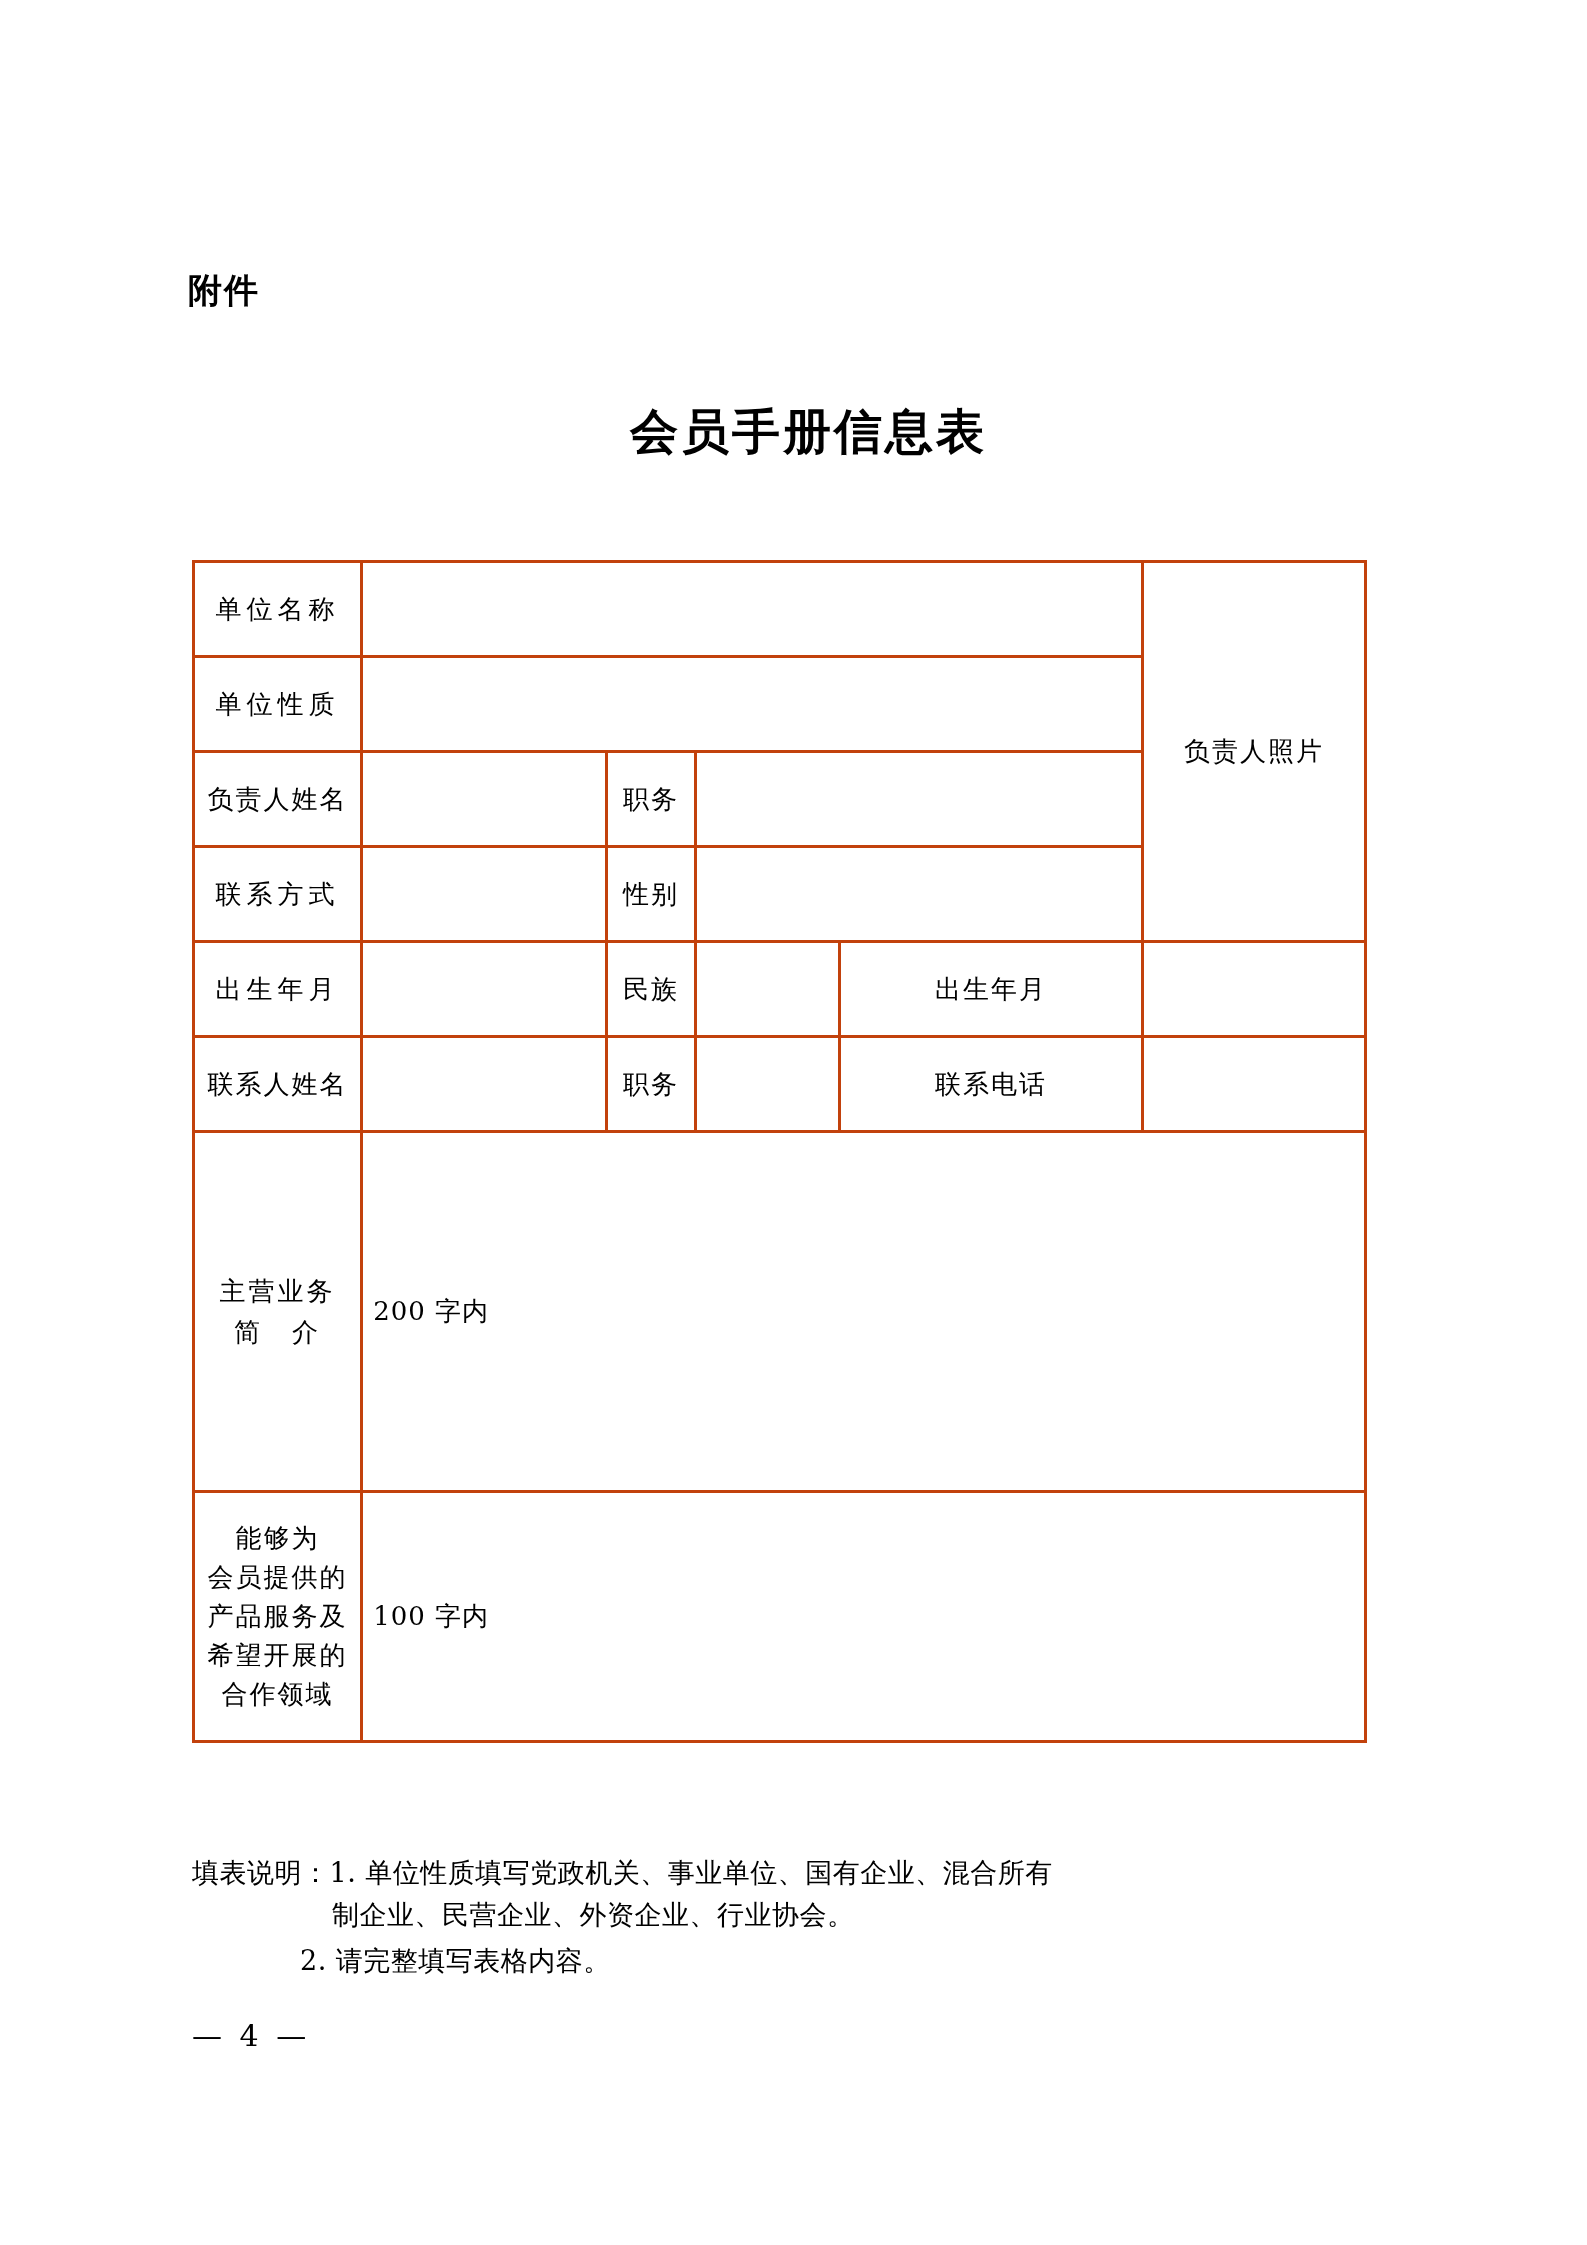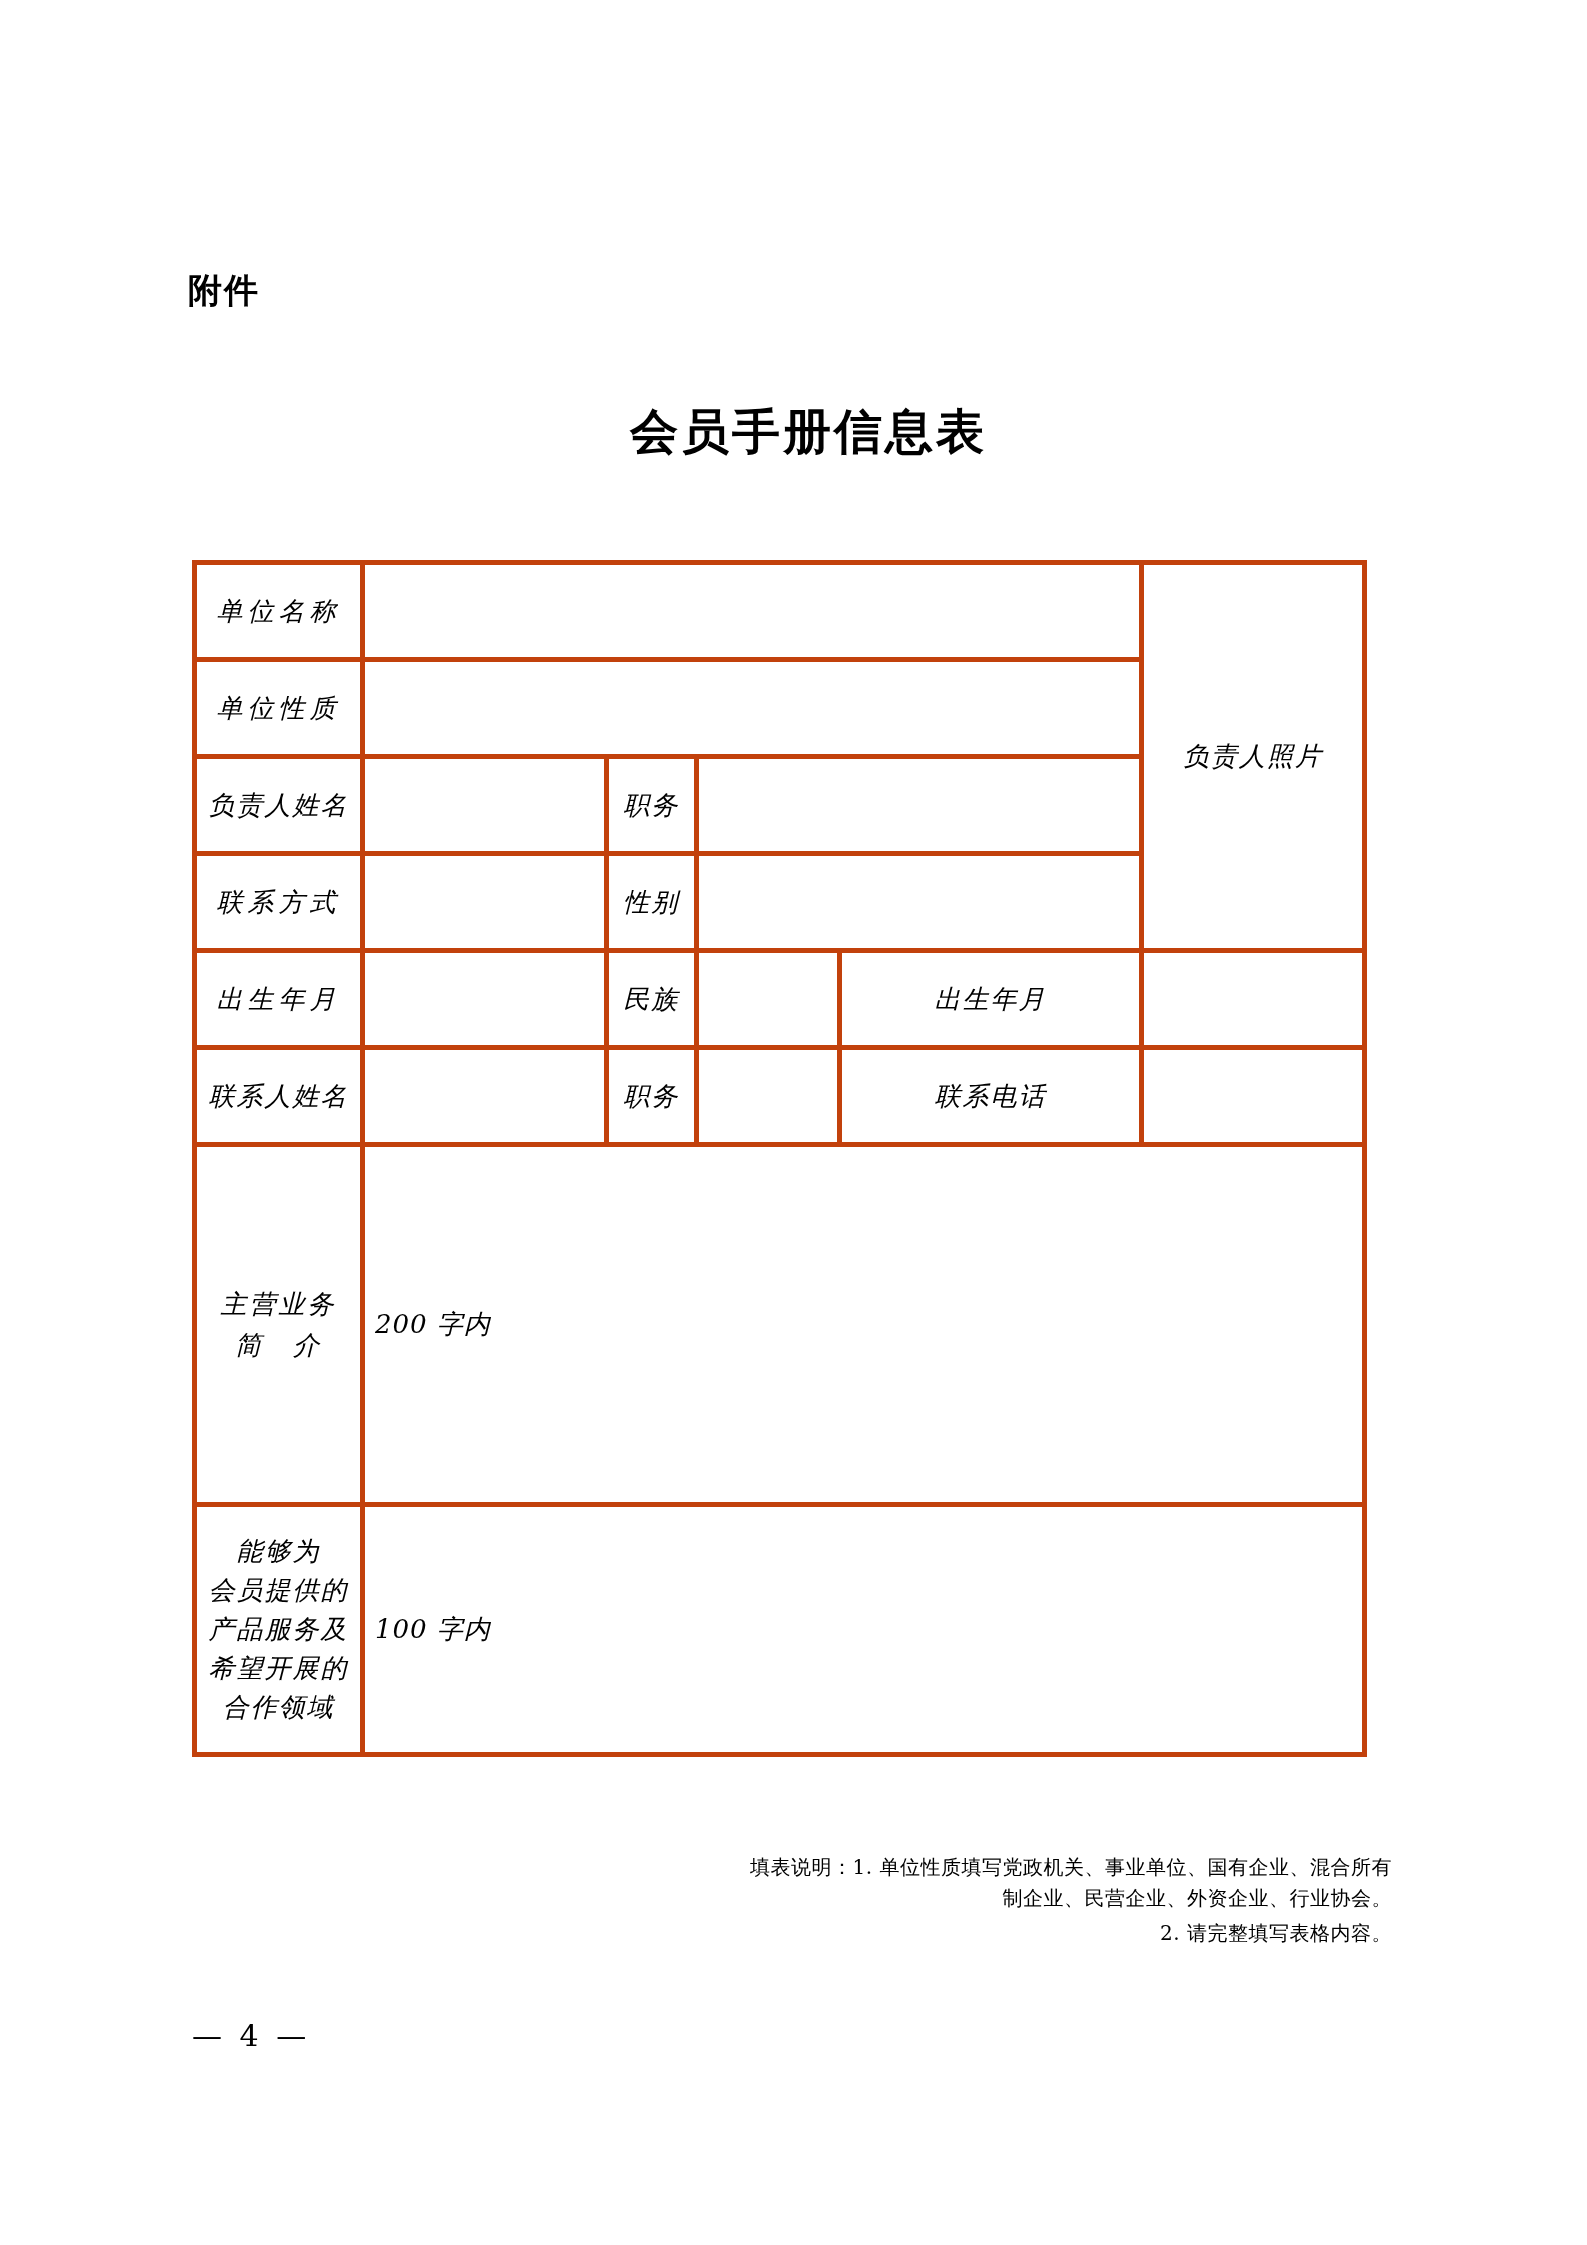--- a/index.html
+++ b/index.html
@@ -47,26 +47,25 @@
   
   table.form {
     position: absolute;
     left: 192px;
     top: 560px;
     width: 1175px;
     border-collapse: collapse;
     table-layout: fixed;
   }
   table.form td {
-    border: 5px solid #c2410c;
+    border: 3px solid #c2410c;
     font-size: 26px;
     padding: 12px 10px;
     vertical-align: middle;
     font-family: "DejaVu Serif", "Liberation Serif", serif;
-    font-style: italic;
   }
   .lbl {
     text-align: center;
     letter-spacing: 5px;
     white-space: nowrap;
   }
   .lbl-narrow {
     text-align: center;
     letter-spacing: 2px;
     white-space: nowrap;
@@ -96,24 +95,23 @@
     line-height: 1.5;
     letter-spacing: 2px;
     font-size: 26px;
   }
   
   .notes {
     position: absolute;
     left: 192px;
     top: 1852px;
     width: 1200px;
-    font-size: 20px;
+    font-size: 27px;
     line-height: 1.55;
     font-family: "DejaVu Serif", "Liberation Serif", serif;
-    text-align: right;
   }
   .note-line-1 {
     display: block;
     letter-spacing: 0.5px;
   }
   .note-line-2 {
     display: block;
     padding-left: 140px;
     letter-spacing: 0.5px;
   }

